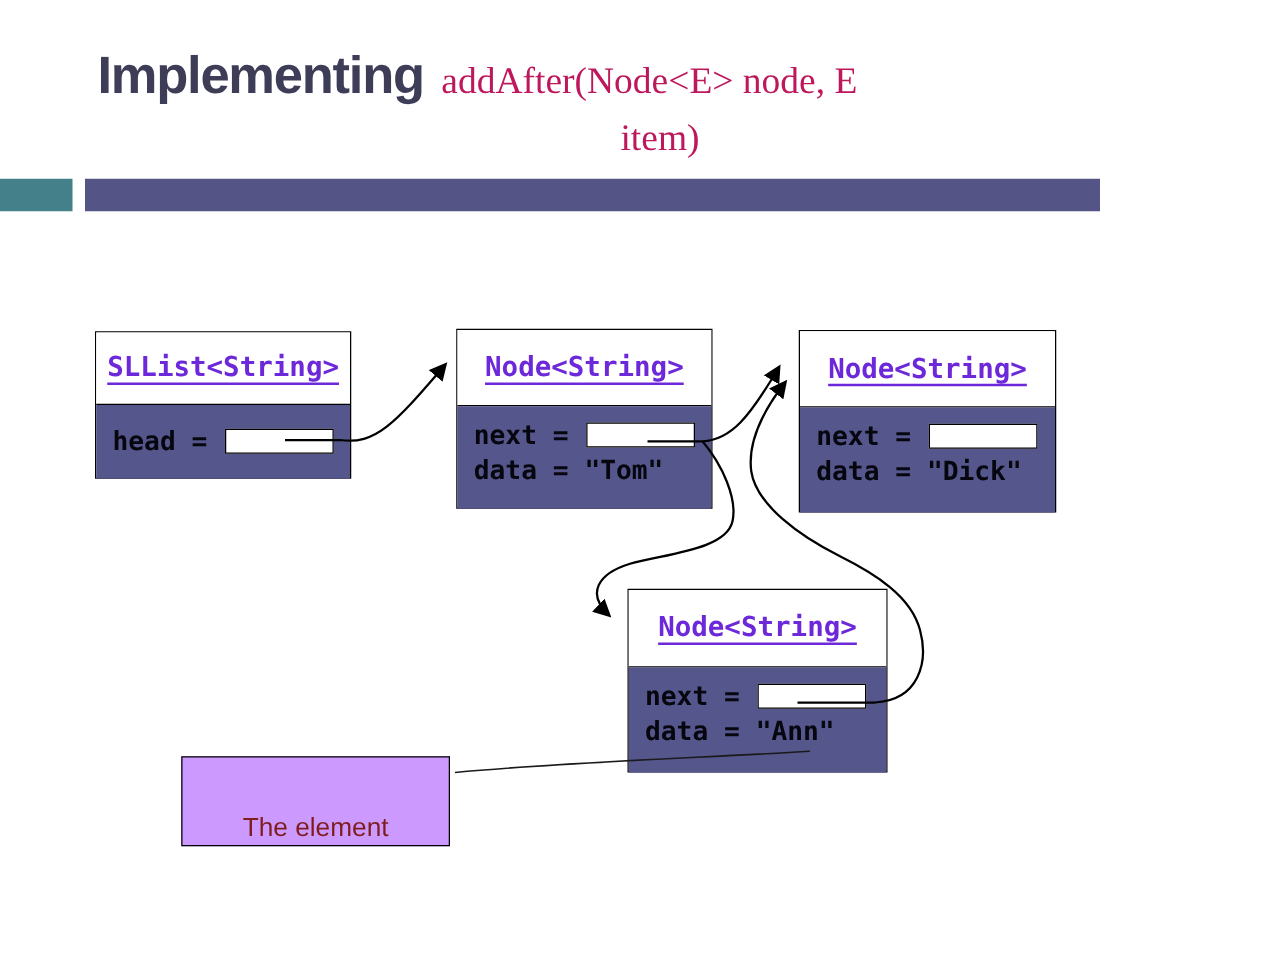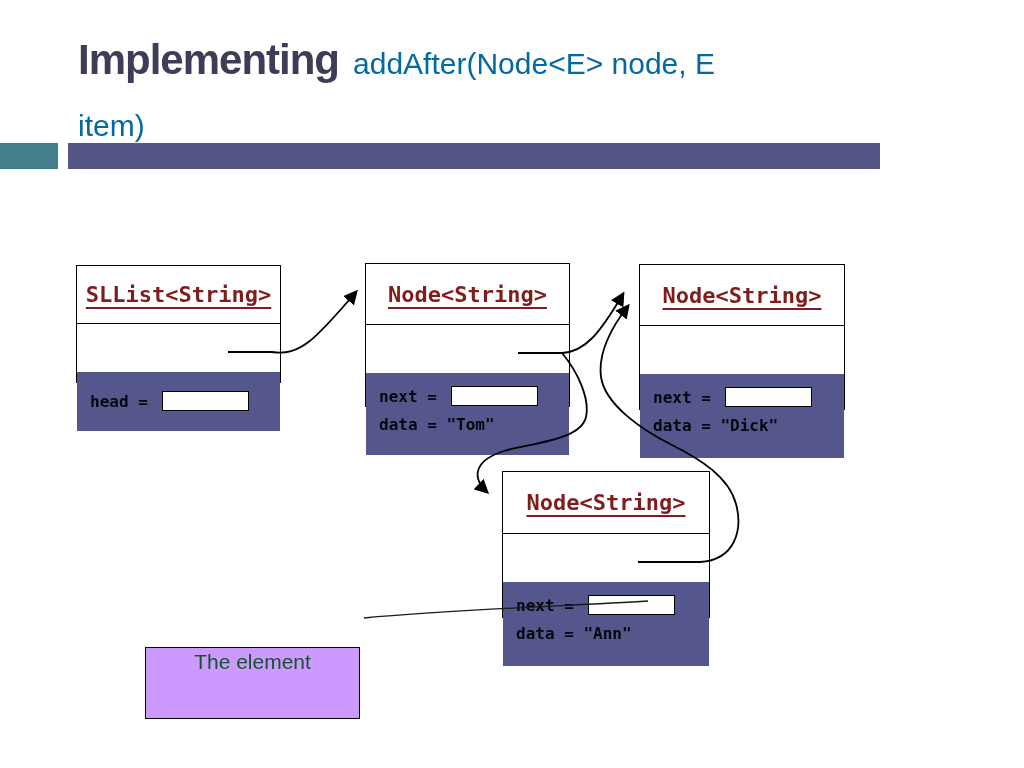--- a/index.html
+++ b/index.html
@@ -9,46 +9,45 @@
   }
 
   
   .title-block{position:absolute;left:78px;top:36px;width:900px;}
   .title-line1{display:flex;align-items:baseline;gap:14px;}
   .title-heading{
     font-family:"Liberation Sans",sans-serif;font-weight:bold;
     font-size:42px;color:#3d3d58;letter-spacing:-1px;
   }
   .title-code{
-    font-family:Liberation Sans, sans-serif;
-    font-size:30px;color:#0369a1;white-space:nowrap;
+    font-family:Liberation Serif, serif;
+    font-size:30px;color:#be185d;white-space:nowrap;
   }
-  .title-line2{margin-top:25px;}
+  .title-line2{margin-top:10px;text-align:center;}
 
   
   .teal-bar{position:absolute;left:0;top:143px;width:58px;height:26px;background:#44808a;}
   .purple-bar{position:absolute;left:68px;top:143px;width:956px;height:26px;background:#545487;}
 
   
   .node{position:absolute;border:1px solid #000;box-sizing:border-box;background:#fff;}
   .node-header{
     background:#ffffff;border-bottom:1px solid #000;box-sizing:border-box;
     display:flex;align-items:center;justify-content:center;
   }
   .node-header .hdr-text{
     font-family:"DejaVu Sans Mono","Liberation Mono",monospace;
-    font-weight:bold;font-size:22px;color:#7f1d1d;
+    font-weight:bold;font-size:22px;color:#6d28d9;
     text-decoration:underline;text-decoration-thickness:2px;text-underline-offset:5px;
   }
   .node-body{
     background:#55568c;box-sizing:border-box;position:relative;
     font-family:"DejaVu Sans Mono","Liberation Mono",monospace;
-    font-weight:bold;font-size:16px;color:#06060f;
+    font-weight:bold;font-size:21px;color:#06060f;
     padding:9px 0 0 13px;
-    margin-top:48px;
   }
   .row{display:flex;align-items:center;height:28px;white-space:pre;}
   .ptr{
     display:inline-block;width:87px;height:20px;background:#ffffff;
     border:1px solid #000;box-sizing:border-box;margin-left:14px;
   }
 
   
   #box-sllist{left:76px;top:265px;width:205px;height:118px;}
   #box-sllist .node-header{height:58px;}
@@ -63,24 +62,23 @@
   #box-dick .node-body{height:84px;}
 
   #box-ann{left:502px;top:471px;width:208px;height:147px;}
   #box-ann .node-header{height:62px;}
   #box-ann .node-body{height:84px;}
 
   
   .callout{
     position:absolute;left:145px;top:605px;width:215px;height:72px;
     background:#cc99ff;border:1.5px solid #000;box-sizing:border-box;
-    display:flex;flex-direction:column;align-items:center;justify-content:flex-start;
-    font-family:"Liberation Sans",sans-serif;font-size:21px;color:#14532d;
+    display:flex;flex-direction:column;align-items:center;justify-content:flex-end;
+    font-family:"Liberation Sans",sans-serif;font-size:21px;color:#7f1d1d;
     line-height:27px;
-    margin-top:42px;
   }
 
   
   .arrows{position:absolute;left:0;top:0;width:1024px;height:768px;pointer-events:none;z-index:10;}
 </style>
 </head>
 <body>
 
 <div class="slide">
 

